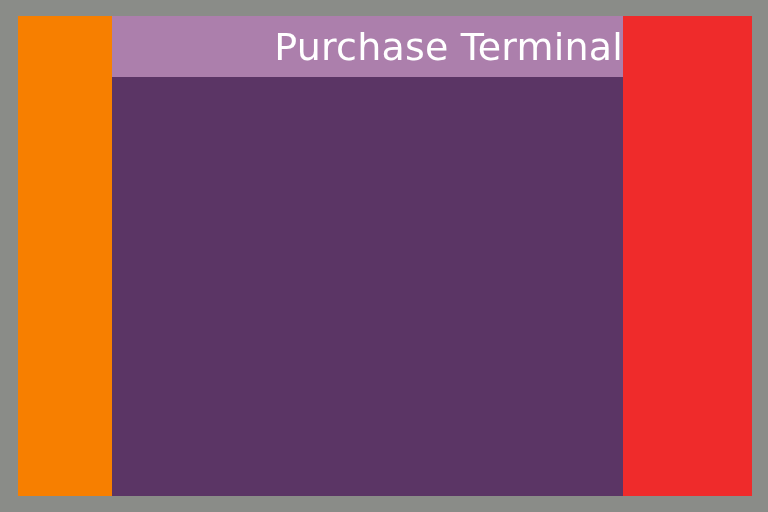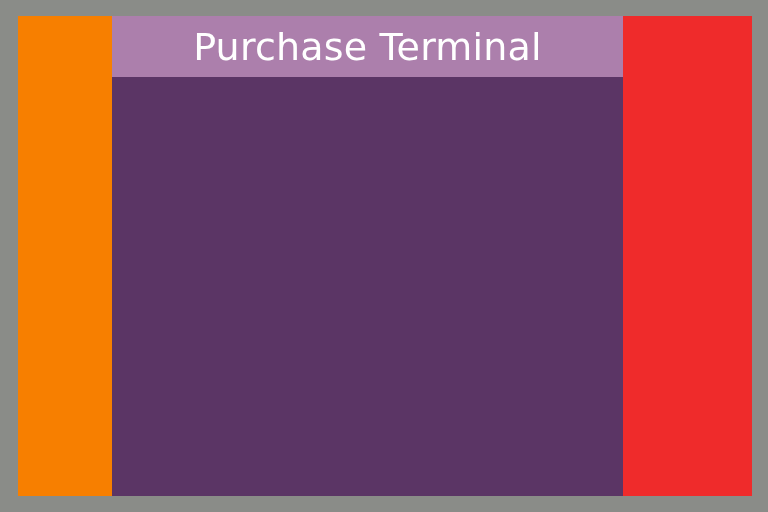--- a/index.html
+++ b/index.html
@@ -44,21 +44,21 @@
     display: flex;
     flex-direction: column;
   }
 
   .card-header {
     flex: 0 0 61px;
     height: 61px;
     background: #ac7fac;
     display: flex;
     align-items: center;
-    justify-content: center;
+    justify-content: flex-end;
     overflow: hidden;
   }
 
   .card-title {
     color: #ffffff;
     font-size: 38px;
     font-weight: 400;
     line-height: 1;
     letter-spacing: 0.2px;
     white-space: nowrap;

